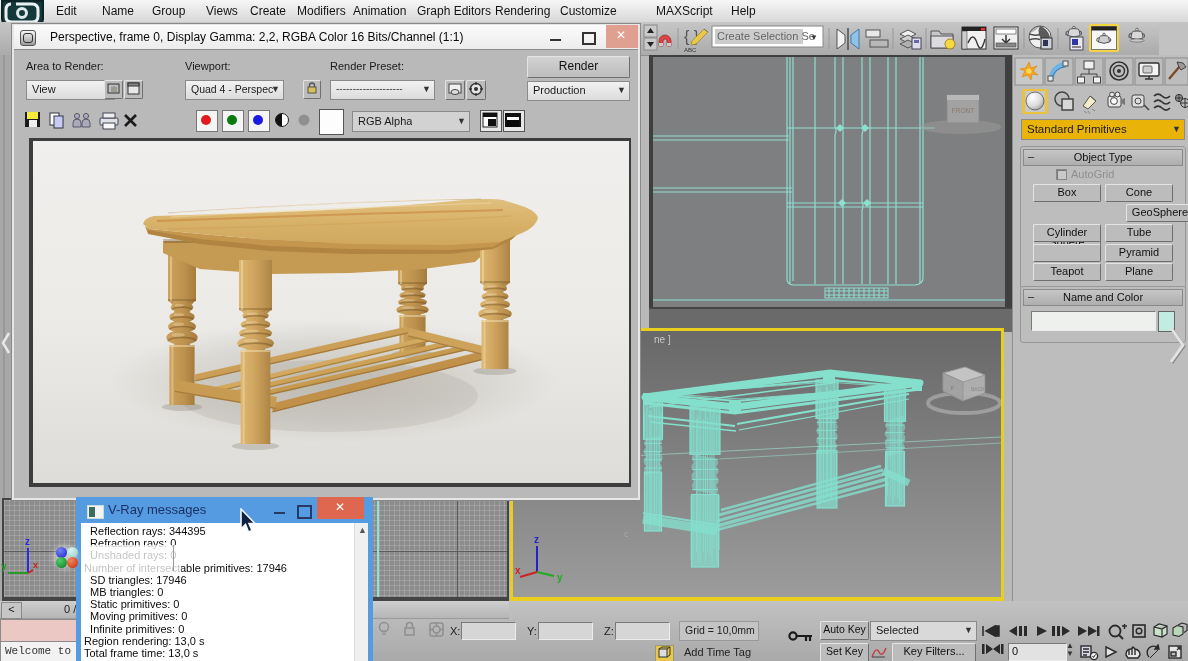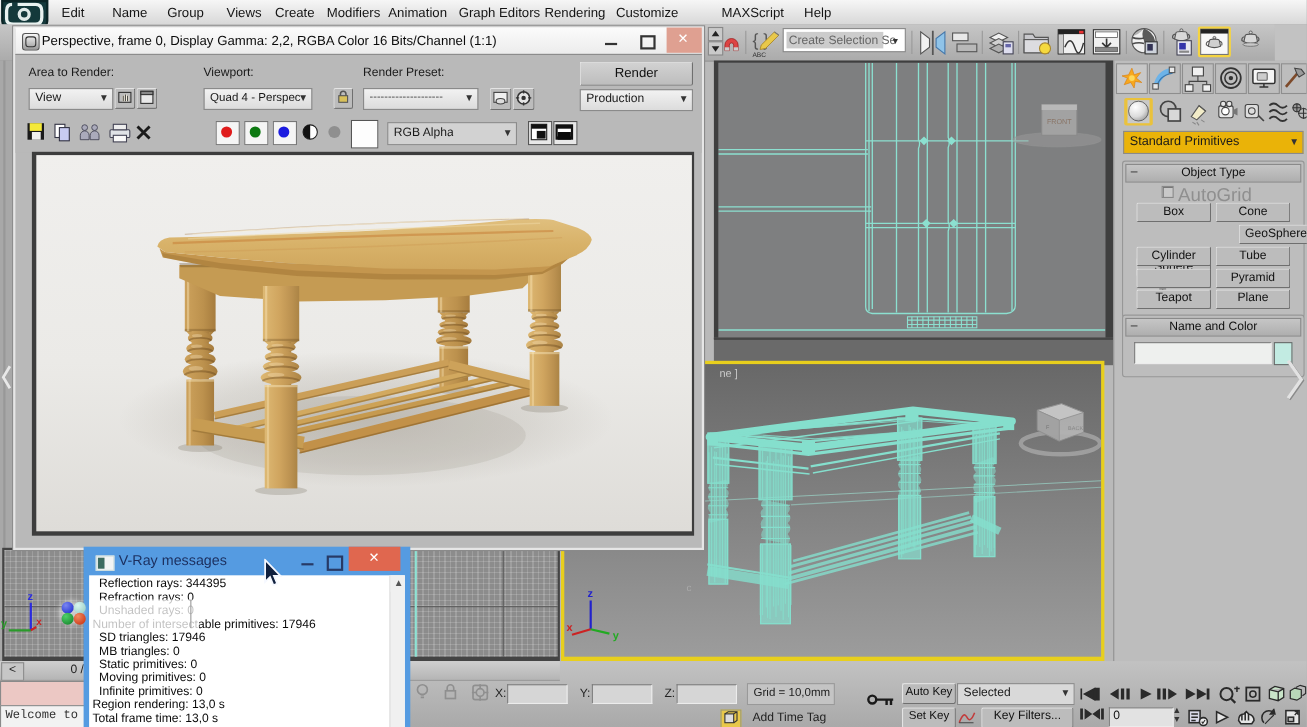--- a/index.html
+++ b/index.html
@@ -477,21 +477,21 @@
     <span class="tx" style="top:3px;font-size:11.5px;">Standard Primitives</span>
       <span class="ar" style="top:4px;">▼</span>
   </div>
 
   <div class="abs" style="left:1020px;top:146px;width:164px;height:141px;border:1px solid #979797;border-radius:3px;background:#bdbdbd;"></div>
   <div class="abs" style="left:1023px;top:149px;width:158px;height:15px;background:linear-gradient(#c6c6c6,#aeaeae);border:1px solid #8a8a8a;">
     <span class="abs" style="left:4px;top:0px;font-size:11px;color:#222;">–</span>
     <span class="abs" style="left:0;top:1px;width:100%;text-align:center;font-size:11px;color:#111;">Object Type</span>
   </div>
   <div class="abs" style="left:1056px;top:169px;width:9px;height:9px;background:#c9c9c9;border:1px solid #888;box-shadow:inset 1px 1px 0 #777;"></div>
-  <span class="abs" style="left:1071px;top:168px;font-size:17px;color:#8f8f8f;">AutoGrid</span>
+  <span class="abs" style="left:1071px;top:168px;font-size:11px;color:#8f8f8f;">AutoGrid</span>
   <div class="btn3" style="left:1033px;top:184px;width:66px;height:16px;"><span style="position:relative;top:1px;">Box</span></div>
   <div class="btn3" style="left:1105px;top:184px;width:66px;height:16px;"><span style="position:relative;top:1px;">Cone</span></div>
   <div class="btn3" style="left:1033px;top:204px;width:66px;height:16px;margin-top:30px;"><span style="position:relative;top:1px;">Sphere</span></div>
   <div class="btn3" style="left:1105px;top:204px;width:66px;height:16px;margin-left:21px;"><span style="position:relative;top:1px;">GeoSphere</span></div>
   <div class="btn3" style="left:1033px;top:224px;width:66px;height:16px;"><span style="position:relative;top:1px;">Cylinder</span></div>
   <div class="btn3" style="left:1105px;top:224px;width:66px;height:16px;"><span style="position:relative;top:1px;">Tube</span></div>
   <div class="btn3" style="left:1033px;top:244px;width:66px;height:16px;"><span style="position:relative;top:16px;">Torus</span></div>
   <div class="btn3" style="left:1105px;top:244px;width:66px;height:16px;"><span style="position:relative;top:1px;">Pyramid</span></div>
   <div class="btn3" style="left:1033px;top:263px;width:66px;height:16px;"><span style="position:relative;top:1px;">Teapot</span></div>
   <div class="btn3" style="left:1105px;top:263px;width:66px;height:16px;"><span style="position:relative;top:1px;">Plane</span></div>
@@ -632,33 +632,33 @@
 </div>
 
 <div class="abs" style="left:12px;top:24px;width:628px;height:476px;background:#b9b9b9;border:2px solid #e6e6e6;box-shadow:0 0 0 1px #8a8a8a;box-sizing:border-box;">
 </div>
 <div id="renderwin">
 
   <div class="abs" style="left:14px;top:25px;width:624px;height:24px;background:linear-gradient(#fbfbfb,#ececec);">
     <div class="abs" style="left:6px;top:5px;width:14px;height:14px;background:linear-gradient(#f8f8f8,#9a9a9a);border:1px solid #555;border-radius:3px;">
       <div class="abs" style="left:2px;top:2px;width:8px;height:8px;border:1.5px solid #333;border-radius:3px;"></div>
     </div>
-    <span class="abs" style="left:24px;top:5px;font-size:12px;color:#0a0a0a;text-align:right;">Perspective, frame 0, Display Gamma: 2,2, RGBA Color 16 Bits/Channel (1:1)</span>
+    <span class="abs" style="left:36px;top:5px;font-size:12px;color:#0a0a0a;text-align:right;">Perspective, frame 0, Display Gamma: 2,2, RGBA Color 16 Bits/Channel (1:1)</span>
     <div class="abs" style="left:536px;top:14px;width:11px;height:2px;background:#333;"></div>
     <div class="abs" style="left:568px;top:7px;width:10px;height:9px;border:2px solid #333;"></div>
     <div class="abs" style="left:592px;top:0px;width:32px;height:23px;background:#dfa091;">
       <span class="abs" style="left:10px;top:3px;font-size:12px;color:#fff;">✕</span>
     </div>
   </div>
 
   <div class="abs" style="left:14px;top:49px;width:624px;height:89px;background:#b9b9b9;border-top:1px solid #8c8c8c;"></div>
   <span class="lbl" style="left:26px;top:60px;">Area to Render:</span>
   <span class="lbl" style="left:185px;top:60px;">Viewport:</span>
   <span class="lbl" style="left:330px;top:60px;">Render Preset:</span>
-  <div class="combo" style="left:26px;top:80px;width:75px;height:18px;">
+  <div class="combo" style="left:26px;top:80px;width:75px;height:18px;padding-left:12px;">
       <span class="tx">View</span>
       <span class="ar">▼</span>
     </div>
   <div class="btn3" style="left:104px;top:80px;width:17px;height:17px;"><svg width="15" height="15" viewBox="0 0 15 15">
         <rect x="2" y="3" width="11" height="9" fill="none" stroke="#333"></rect>
         <path d="M6 11 L6 6 M8 11 L8 5 M10 11 L10 6" stroke="#f5f0e0" stroke-width="2.2"></path>
         <path d="M6 11 L6 6 M8 11 L8 5 M10 11 L10 6" stroke="#444" stroke-width="1"></path>
       </svg></div>
   <div class="btn3" style="left:124px;top:80px;width:17px;height:17px;"><svg width="15" height="15" viewBox="0 0 15 15">
         <rect x="2" y="2" width="11" height="11" fill="#e8e8e8" stroke="#333"></rect>

